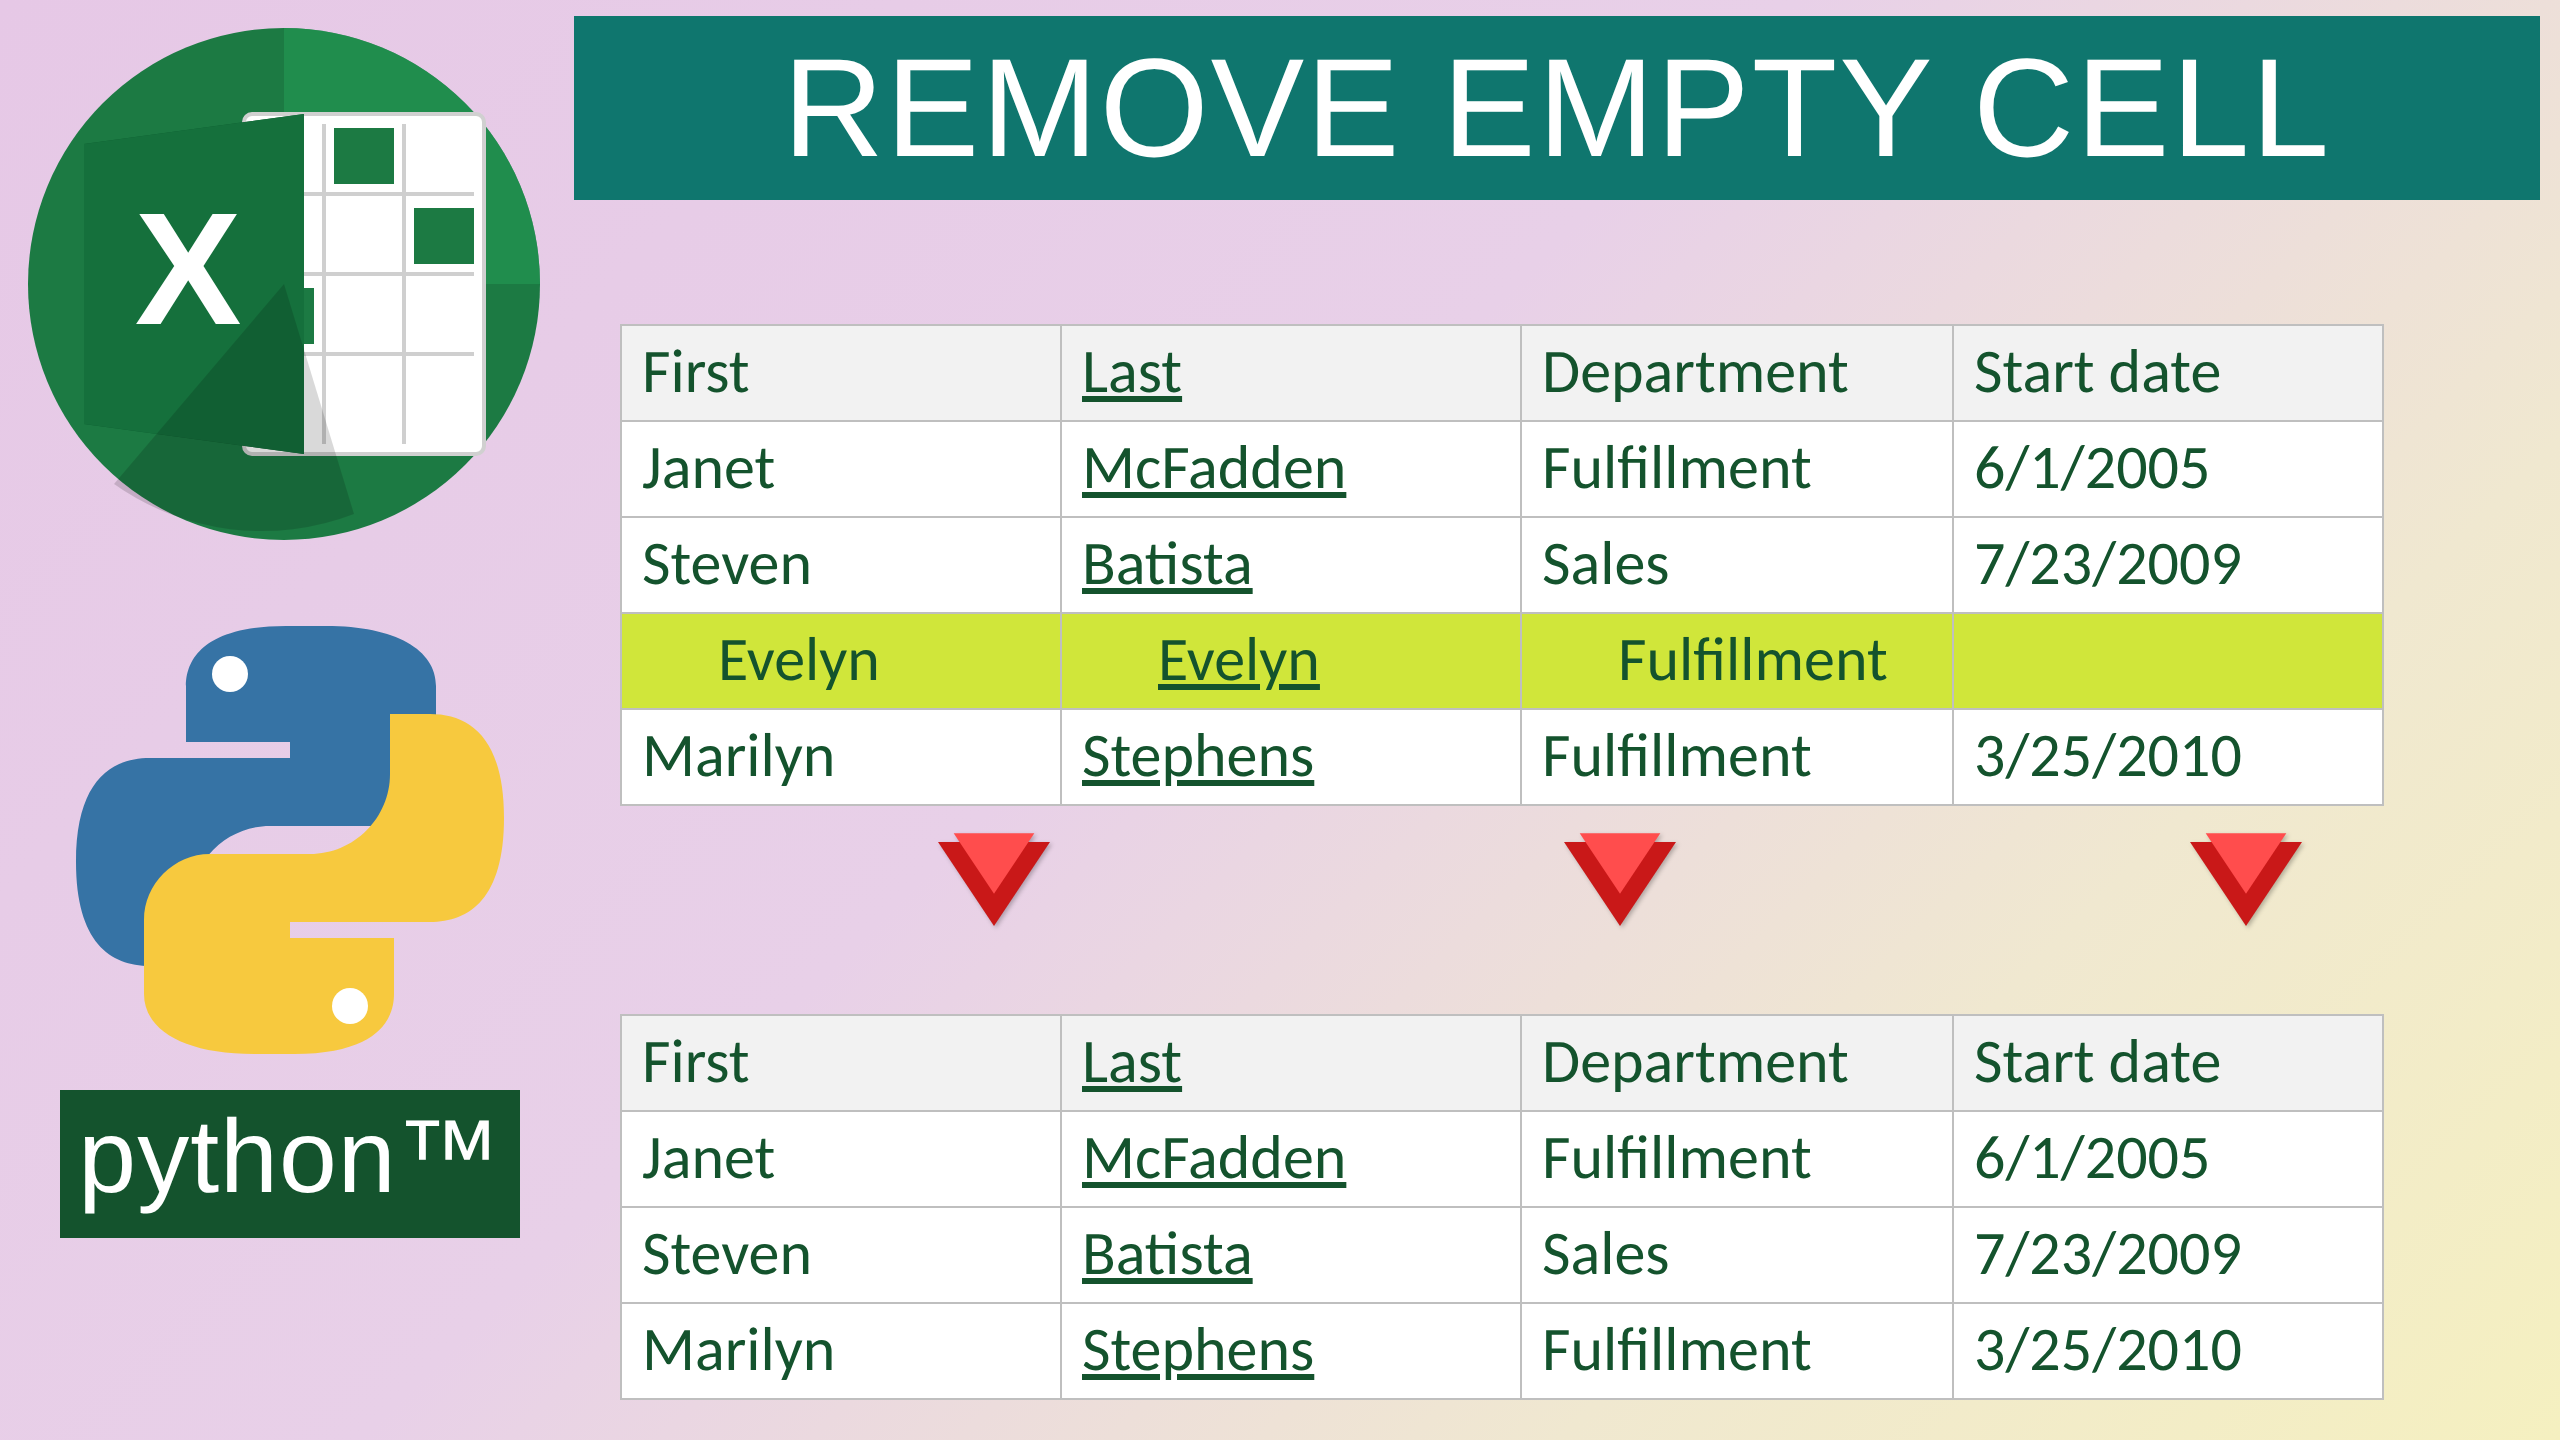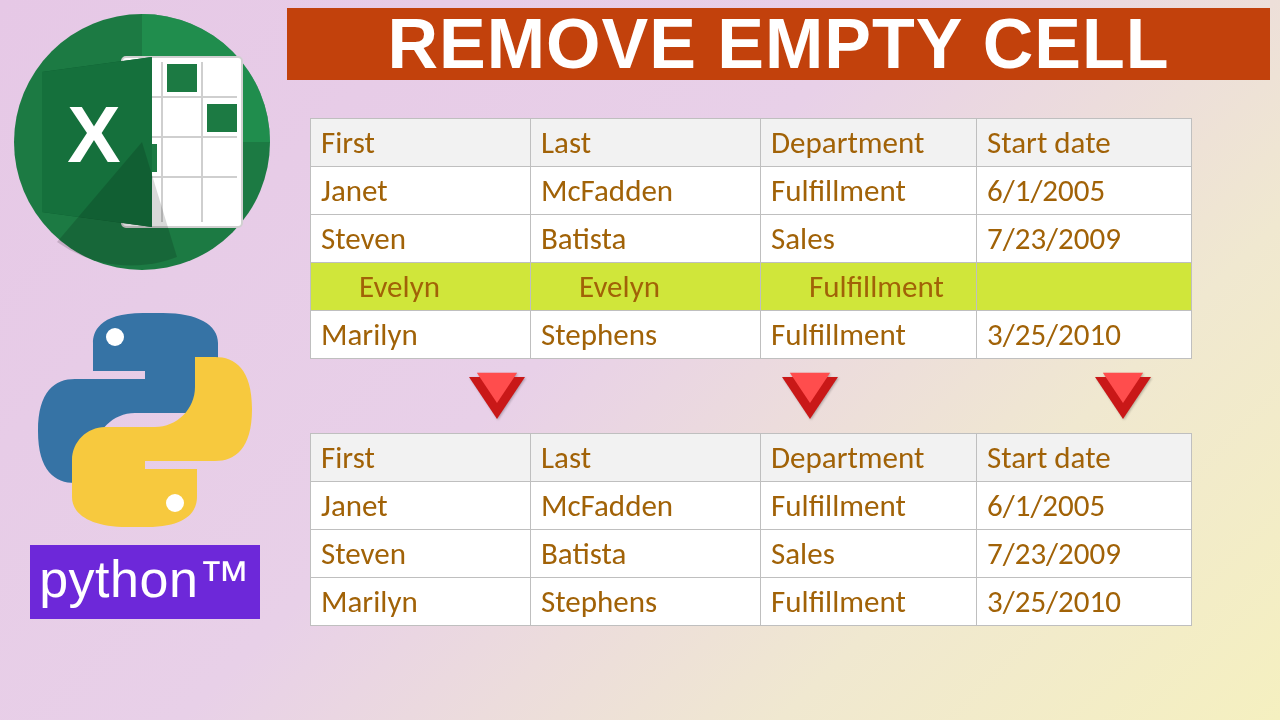--- a/index.html
+++ b/index.html
@@ -9,25 +9,25 @@
     font-family: Calibri, Arial, sans-serif;
     background: linear-gradient(135deg, #e6c8e6 0%, #e8d0e8 45%, #f0e8d0 75%, #f5f0c0 100%);
     position: relative;
     overflow: hidden;
   }
   .title-bar {
     position: absolute;
     top: 8px;
     left: 287px;
     right: 10px;
-    height: 72px;
-    background: #c2410c;
+    height: 92px;
+    background: #0f766e;
     color: #fff;
     font-size: 70px;
-    font-weight: 700;
+    font-weight: 400;
     letter-spacing: 1px;
     display: flex;
     align-items: center;
     justify-content: center;
     font-family: Arial, sans-serif;
   }
   .excel-icon-wrap {
     position: absolute;
     top: 12px;
     left: 12px;
@@ -39,54 +39,55 @@
     left: 30px;
     top: 305px;
     width: 230px;
   }
   .python-logo {
     width: 230px;
     height: 230px;
     position: relative;
   }
   .python-label {
-    background: #6d28d9;
+    background: #14532d;
     color: #fff;
     font-size: 52px;
     text-align: center;
     padding: 4px 0 10px 0;
     font-family: 'Flux', Arial, sans-serif;
     letter-spacing: 0.5px;
     margin-top: 10px;
   }
   .tables-area {
     position: absolute;
     left: 310px;
     top: 118px;
     width: 950px;
   }
   table.data {
     border-collapse: collapse;
     background: #fff;
     font-size: 31px;
-    color: #a16207;
+    color: #14532d;
     border: 1px solid #999;
+    margin-top: 44px;
   }
   table.data th, table.data td {
     border: 1px solid #bfbfbf;
     padding: 4px 10px 5px 10px;
     text-align: left;
     font-weight: 400;
     height: 44px;
   }
   table.data th {
     background: #f2f2f2;
   }
   .col-first { width: 220px; }
-  .col-last  { width: 230px; }
+  .col-last  { width: 230px; text-decoration: underline; }
   .col-dept  { width: 216px; }
   .col-date  { width: 215px; text-align: right; }
   table.data td.col-date { }
   tr.hl td { background: #d0e63a; padding-left: 48px; }
   .arrows {
     display: flex;
     justify-content: space-around;
     width: 900px;
     margin: 18px 0 14px 0;
     padding-left: 100px;

